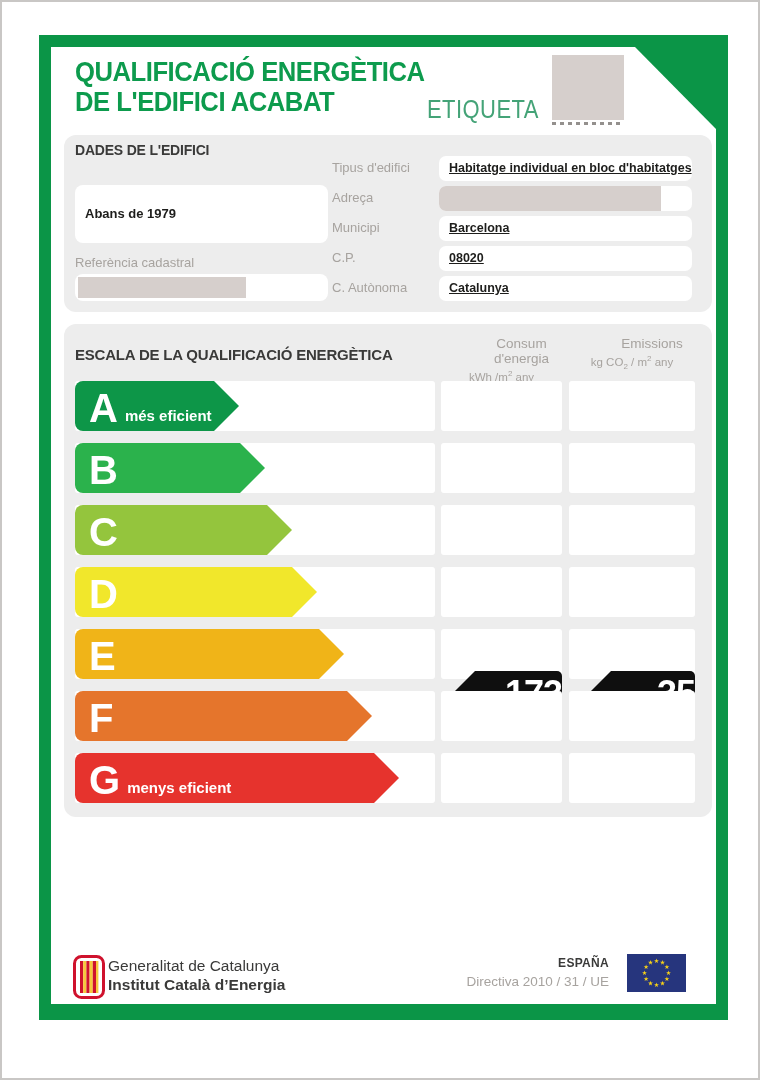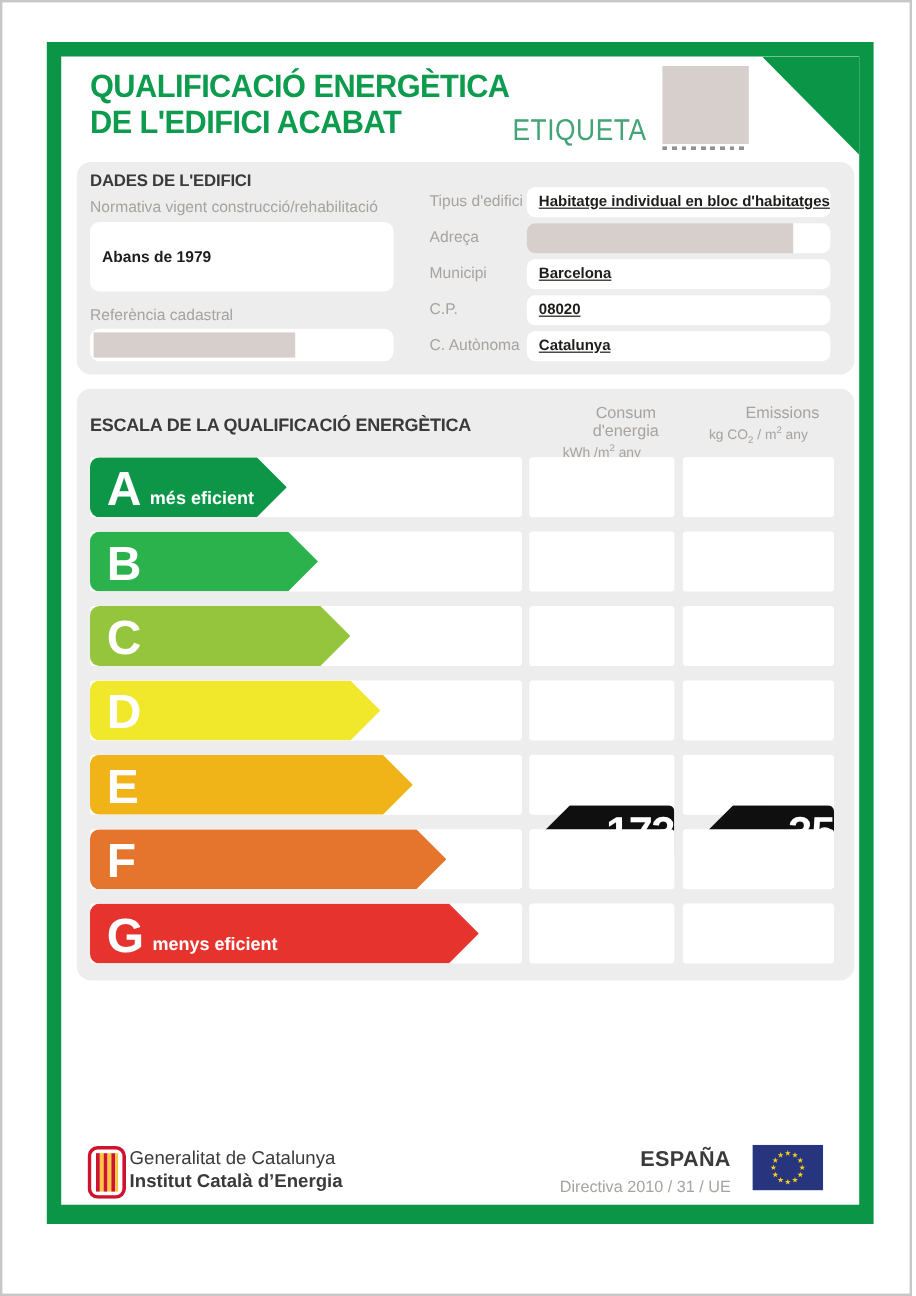--- a/index.html
+++ b/index.html
@@ -36,21 +36,21 @@
 
   
   .building { top:88px; height:177px; }
   .building .panel-title { top:7px; }
   .nlabel { left:11px; top:30px; }
   .nbox { left:11px; top:50px; width:253px; height:58px; }
   .nbox .val { position:absolute; left:10px; top:21px; }
   .rlabel { left:11px; top:120px; }
   .rbox { left:11px; top:139px; width:253px; height:27px; }
   .rbox .redact { left:3px; top:3px; width:168px; height:21px; }
-  .flabel { left:294px; }
+  .flabel { left:268px; }
   .fbox { left:375px; width:253px; height:25px; border-radius:7px; }
   .fbox .val { position:absolute; left:10px; top:0; line-height:25px; font-size:12.5px;text-decoration:underline; }
   .fbox .redact-fill { left:0; top:0; width:222px; height:25px; border-radius:7px 0 0 7px; }
 
   
   .scale { top:277px; height:493px; }
   .scale .panel-title { top:22px; font-size:15px; }
   .colhead { position:absolute; top:12px; text-align:center; color:#a7a39f; }
   .colhead.c1 { left:377px; width:121px; }
   .colhead.c2 { left:505px; width:126px; }
@@ -93,42 +93,41 @@
   .validlabel { left:375px; top:10px; }
   .validbox { left:375px; top:28px; width:253px; height:37px; }
   .validbox .val { position:absolute; left:10px; top:0; line-height:37px; }
 
   
   .footer { position:absolute; left:13px; top:900px; width:648px; height:57px; }
   .shield { position:absolute; left:9px; top:8px; }
   .org { position:absolute; left:44px; top:9px; color:#3a3a39; font-size:15.5px; line-height:19px; }
   .org .b { font-weight:bold; }
   .footer-right { position:absolute; right:103px; top:9px; text-align:right; }
-  .espana { font-size:18px; font-weight:bold; color:#3a3a39; letter-spacing:.3px; }
+  .espana { font-size:12px; font-weight:bold; color:#3a3a39; letter-spacing:.3px; }
   .directive { font-size:13.5px; color:#a7a39f; margin-top:4px; white-space:nowrap; }
   .euflag { position:absolute; left:563px; top:7px; }
 </style>
 </head>
 <body>
 
 <div class="page">
   <div class="frame">
 
     <div class="corner-fold"></div>
 
     <div class="title-line l1">QUALIFICACIÓ ENERGÈTICA</div>
     <div class="title-line l2">DE L'EDIFICI ACABAT</div>
     <div class="etiqueta">ETIQUETA</div>
     <div class="redacted-box"></div>
     <div class="redacted-line"></div>
 
     <div class="panel building">
       <div class="panel-title">DADES DE L'EDIFICI</div>
 
-      <div class="lbl nlabel">Normativa vigent construcció/rehabilitació</div>
       <div class="wbox nbox">
         <span class="val">Abans de 1979</span>
       </div>
 
       <div class="lbl rlabel">Referència cadastral</div>
       <div class="wbox rbox">
         <div class="redact"></div>
       </div>
 
       <div class="lbl flabel" style="top:25px">Tipus d'edifici</div>

